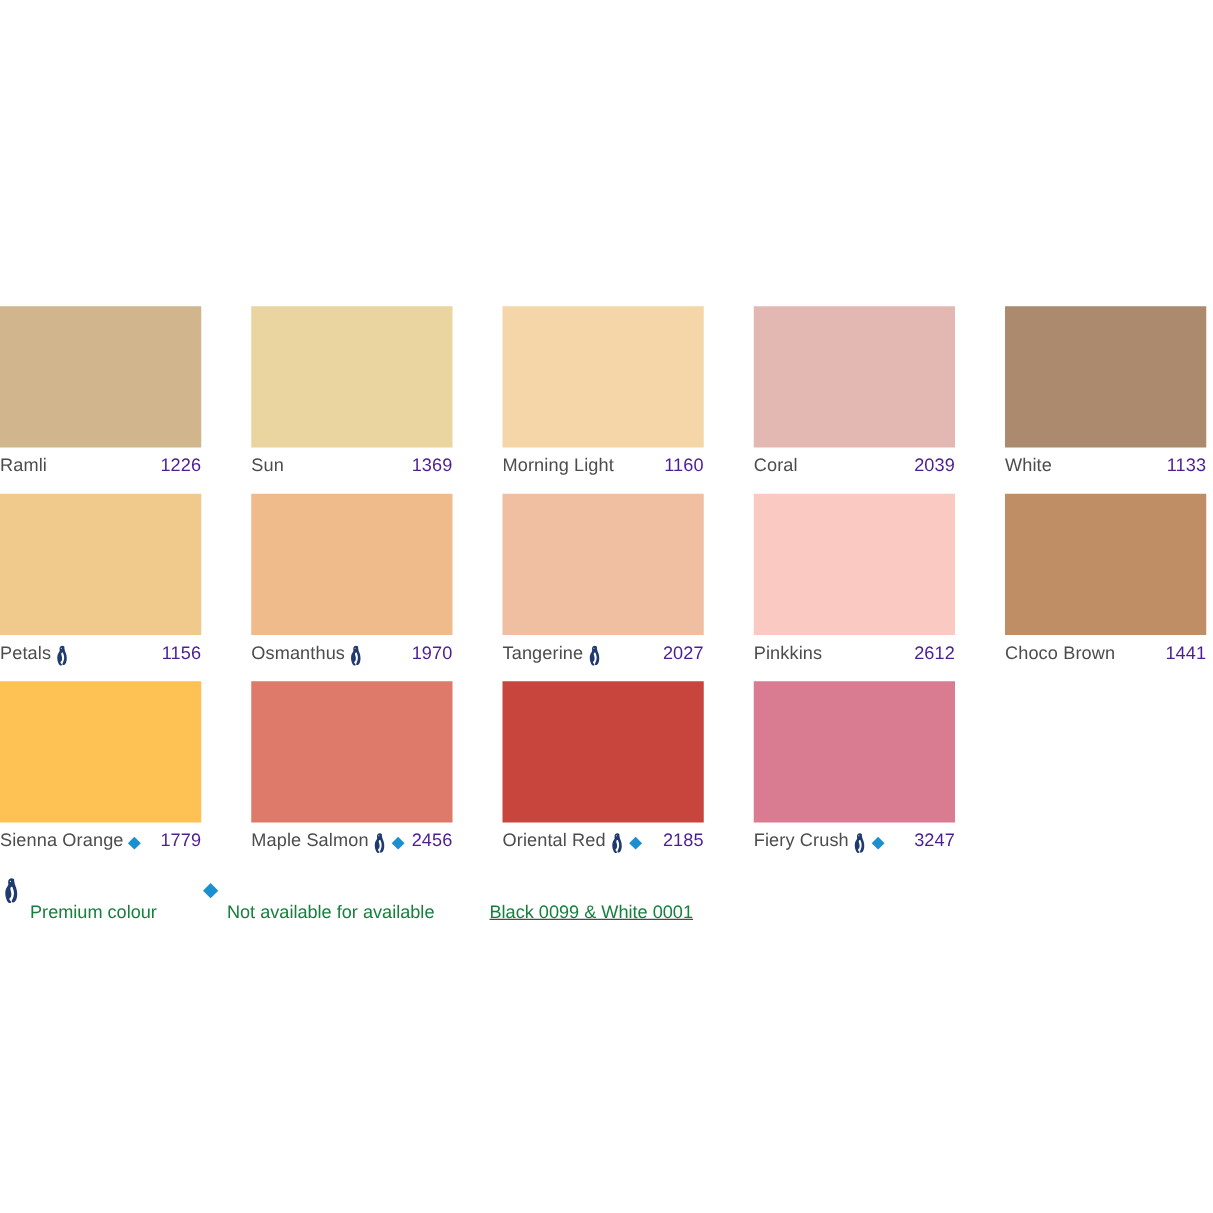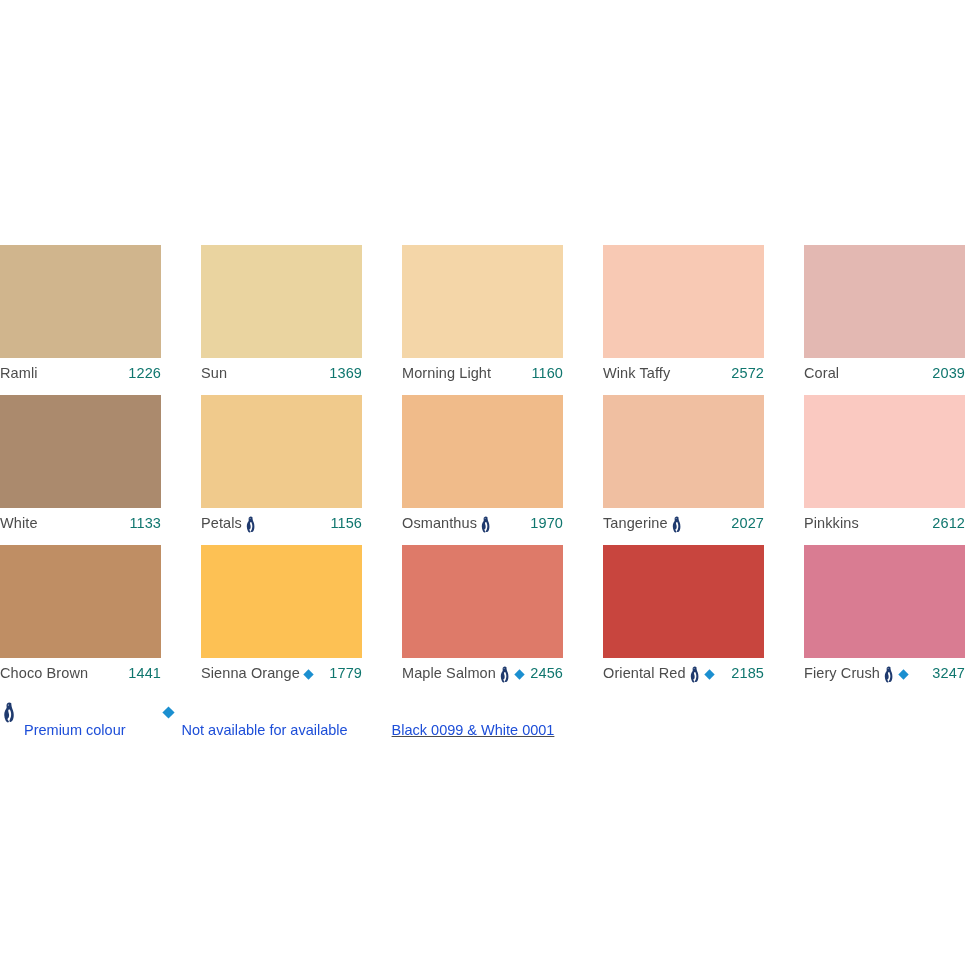--- a/index.html
+++ b/index.html
@@ -47,21 +47,21 @@
   .label-left {
     display: flex;
     align-items: center;
     gap: 3px;
     min-width: 0;
   }
   .swatch-name {
     color: #4c4c4c;
   }
   .swatch-code {
-    color: #0f766e;
+    color: #4c1d95;
     margin-left: auto;
     padding-left: 4px;
   }
   .icon-penguin {
     display: inline-block;
     width: 12px;
     height: 17px;
     flex: 0 0 auto;
     line-height: 0;
     position: relative;
@@ -92,21 +92,21 @@
     white-space: nowrap;
   }
   .legend-item {
     display: flex;
     align-items: center;
     gap: 7px;
   }
   .legend-premium { margin-left: 2px; }
   .legend-exterior { margin-left: 36px; }
   .legend-bw { margin-left: 44px; text-decoration: underline; }
-  .legend-text { color: #1d4ed8; margin-top: 35px; }
+  .legend-text { color: #15803d; margin-top: 35px; }
   .legend-icon-penguin {
     display: inline-block;
     width: 15px; height: 21px; line-height: 0;
   }
   .legend-icon-diamond {
     display: inline-block;
     width: 13px; height: 13px; line-height: 0;
   }
 </style>
 </head>
@@ -133,29 +133,20 @@
           <span class="swatch-code">1369</span>
         </div>
       </div>
       <div class="swatch-cell">
         <div class="swatch-chip" style="background-color: rgb(244, 214, 168);"></div>
         <div class="swatch-label">
           <div class="label-left">
             <span class="swatch-name">Morning Light</span>
           </div>
           <span class="swatch-code">1160</span>
-        </div>
-      </div>
-      <div class="swatch-cell">
-        <div class="swatch-chip" style="background-color: rgb(248, 201, 180);"></div>
-        <div class="swatch-label">
-          <div class="label-left">
-            <span class="swatch-name">Wink Taffy</span>
-          </div>
-          <span class="swatch-code">2572</span>
         </div>
       </div>
       <div class="swatch-cell">
         <div class="swatch-chip" style="background-color: rgb(227, 184, 178);"></div>
         <div class="swatch-label">
           <div class="label-left">
             <span class="swatch-name">Coral</span>
           </div>
           <span class="swatch-code">2039</span>
         </div>

